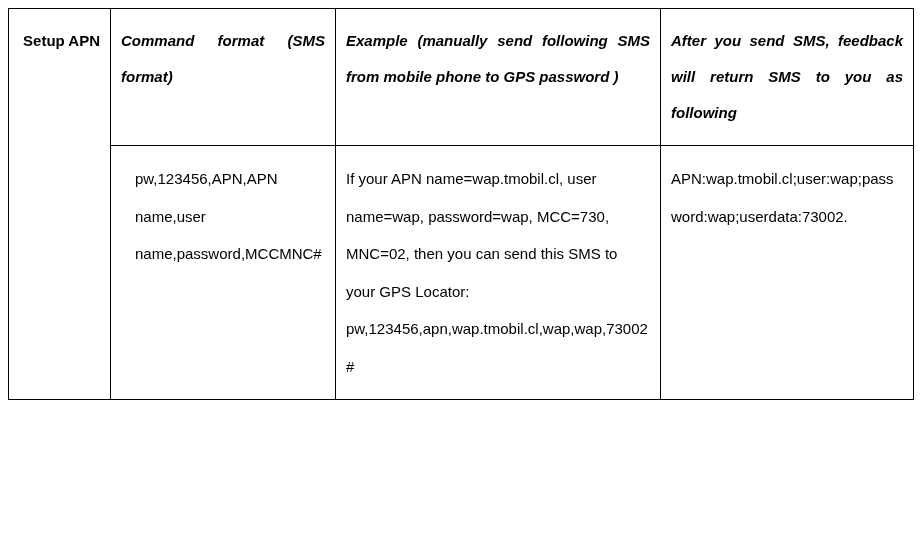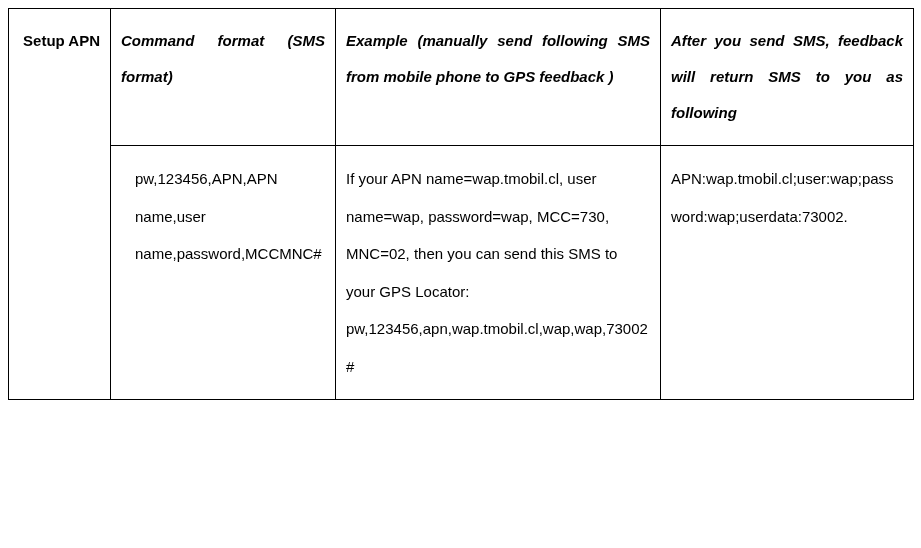--- a/index.html
+++ b/index.html
@@ -72,21 +72,21 @@
   </colgroup>
   <tbody>
     <tr>
       <td rowspan="2" class="hdr-left rowspan-cell">
         <span>Setup APN</span>
       </td>
       <td class="hdr hdr-last-line">
         <span>Command format (SMS format)</span>
       </td>
       <td class="hdr hdr-last-line">
-        <span>Example (manually send following SMS from mobile phone to GPS feedback )</span>
+        <span>Example (manually send following SMS from mobile phone to GPS password )</span>
       </td>
       <td class="hdr hdr-last-line">
         <span>After you send SMS, feedback will return SMS to you as following</span>
       </td>
     </tr>
     <tr>
       <td class="body-cell-justify last-left">
         <span>pw,123456,APN,APN name,user name,password,MCCMNC#</span>
       </td>
       <td class="body-cell">

